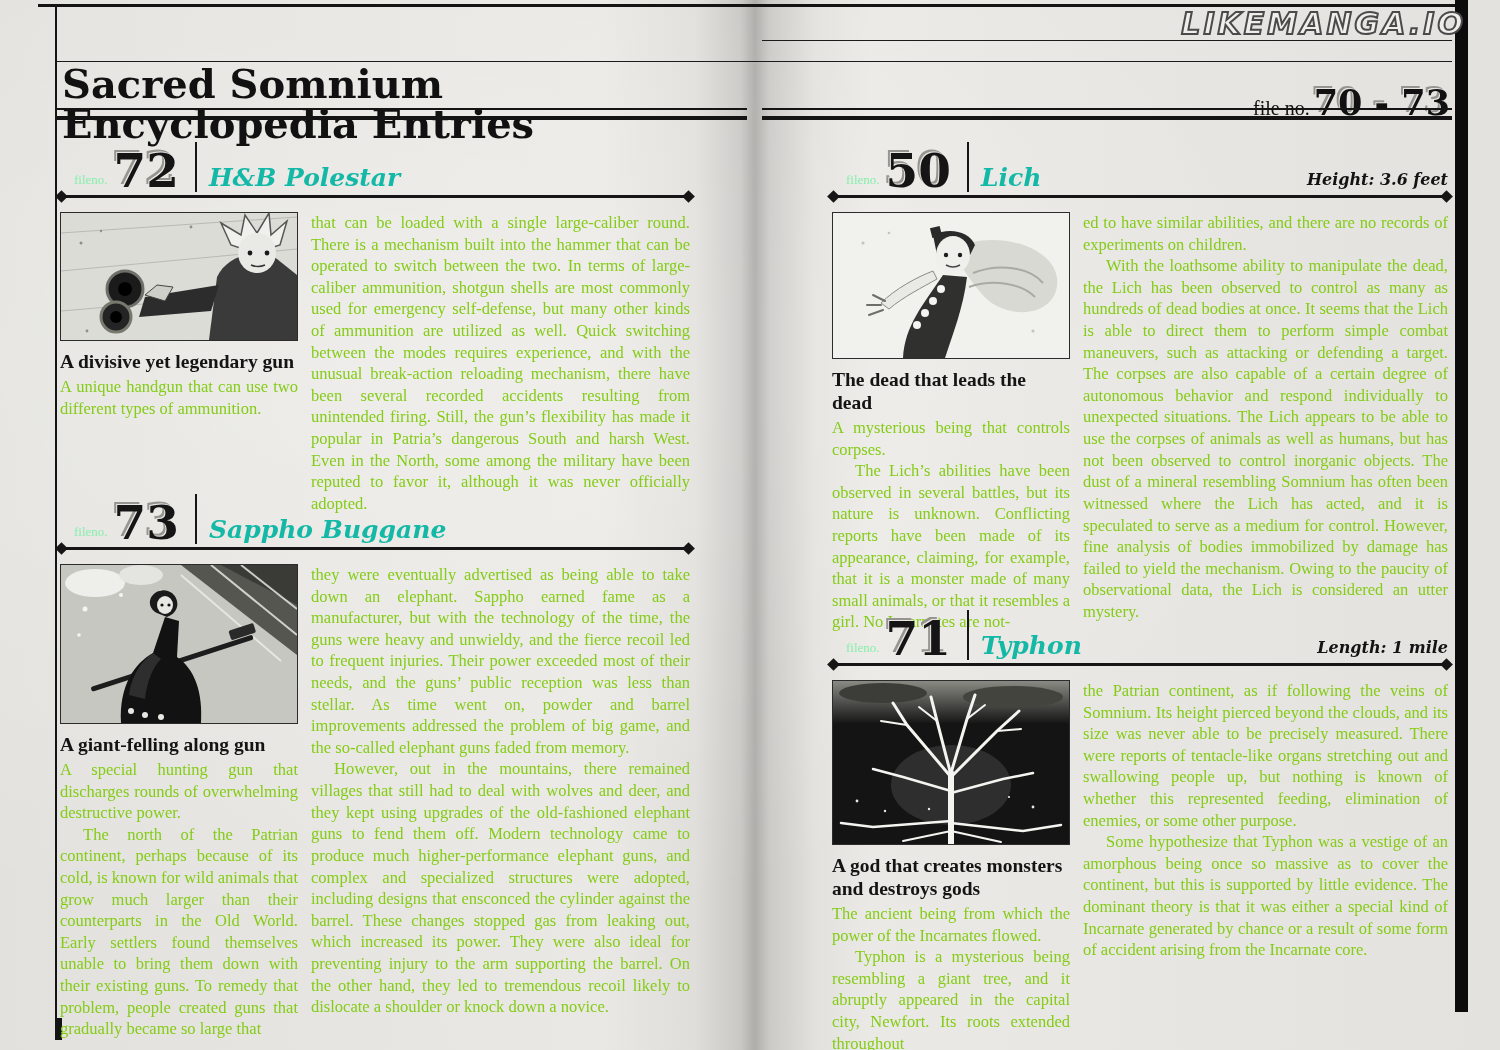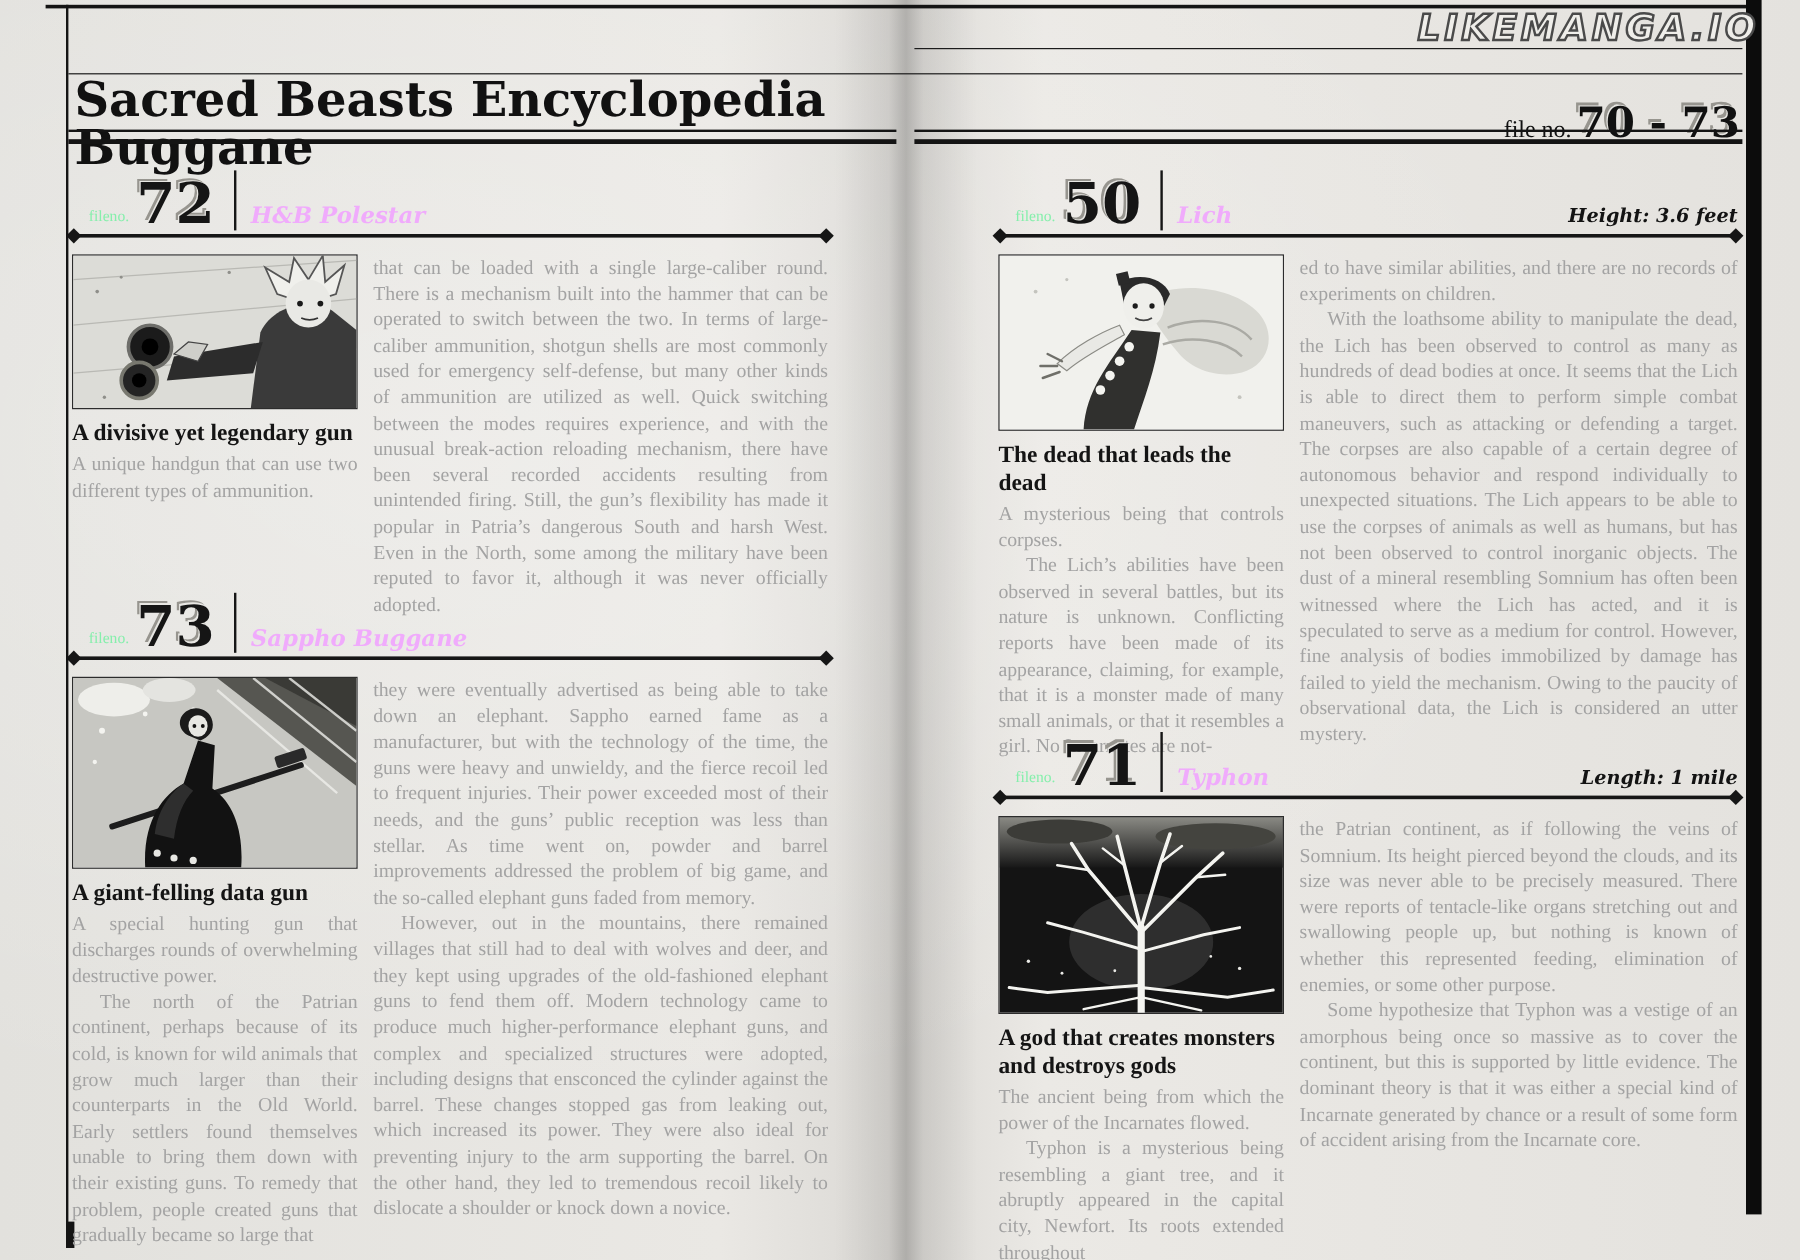--- a/index.html
+++ b/index.html
@@ -54,60 +54,60 @@
     display:flex;flex-direction:row;font-size:13px;line-height:1.1;
     margin:0 6px 5px 14px;color:#86efac;
   }
   .file-number{
     font-family:"DejaVu Serif",serif;font-weight:bold;font-size:47px;line-height:0.92;
     color:#151515;text-shadow:-1px -1px 0 #e8e7e3,-3px -3px 0 #97958f;text-align:center;
   }
   .header-divider{width:2px;height:50px;background:#161616;margin:0 12px 0 16px;}
   .entry-title{
     margin:0 0 1px 0;font-family:"DejaVu Serif",serif;font-style:italic;font-weight:bold;
-    font-size:19px;line-height:1.05;color:#f0abfc;
+    font-size:25px;line-height:1.05;color:#14b8a6;
   }
   .entry-stat{
     margin-left:auto;margin-bottom:3px;font-family:"DejaVu Serif",serif;
     font-style:italic;font-weight:bold;font-size:16px;color:#131313;
   }
   .entry-rule{position:relative;height:3px;background:#161616;margin-top:3px;}
   .dmd{position:absolute;top:-3px;width:9px;height:9px;background:#161616;transform:rotate(45deg);}
   .dmd.l{left:-3px}.dmd.r{right:-3px}
 
   .entry-body{display:flex;margin-top:14px;}
   .col1{width:238px;flex:0 0 238px;}
   .col2{flex:1;margin-left:13px;}
   .illus{margin:0 0 8px 0;padding:0;border:1px solid #2c2c2c;line-height:0;background:#ddd;}
   .illus svg{display:block;}
   .entry-heading{
     margin:9px 0 3px 0;font-size:19.5px;font-weight:bold;line-height:1.18;color:#141414;
     font-family:"Liberation Serif",serif;
   }
   .col p{
-    margin:0;font-size:16.5px;line-height:1.31;text-align:justify;color:#a3a3a3;
+    margin:0;font-size:16.5px;line-height:1.31;text-align:justify;color:#84cc16;
   }
   .col p + p{text-indent:1.4em;}
 </style>
 </head>
 <body>
 
 <div class="paper"></div>
 <div class="gutter"></div>
 <div class="frame-top"></div>
 <div class="frame-left"></div>
 <div class="frame-right"></div>
 <div class="corner-mark"></div>
 
 <div class="watermark">LIKEMANGA.IO</div>
 
 <div class="rule-thin" style="left:762px;top:40px;width:690px;"></div>
 <div class="rule-thin" style="left:57px;top:61px;width:1395px;"></div>
 
-<h1 class="spread-title">Sacred Beasts Encyclopedia Buggane</h1>
+<h1 class="spread-title">Sacred Somnium Encyclopedia Entries</h1>
 <div class="fileno-range">
   <span class="lbl">file no.</span>
   <span class="num">70 - 73</span>
 </div>
 <div class="double-rule" style="left:57px;top:108px;width:690px;"></div>
 <div class="double-rule" style="left:762px;top:108px;width:690px;"></div>
 
 <section class="entry" style="left:60px;top:142px;width:630px;">
   <header class="entry-header">
     <div class="file-label">
@@ -203,21 +203,21 @@
             <circle cx="108" cy="40" r="1.6" fill="#111"></circle>
           <path d="M60,158 C58,120 74,98 92,88 L104,52 L118,56 L116,92 C134,104 142,128 140,158 Z" fill="#121212"></path>
           <path d="M92,88 C80,96 70,112 68,130 L84,134 C86,116 92,102 100,94 Z" fill="#2e2e2e"></path>
           <g fill="#e7e7e3">
               <circle cx="70" cy="146" r="3"></circle>
               <circle cx="84" cy="150" r="3"></circle>
               <circle cx="100" cy="152" r="3"></circle>
             </g>
         </svg>
       </figure>
-      <h4 class="entry-heading">A giant-felling data gun</h4>
+      <h4 class="entry-heading">A giant-felling along gun</h4>
       <p>A special hunting gun that discharges rounds of overwhelming destructive power.</p>
       <p>The north of the Patrian continent, perhaps because of its cold, is known for wild animals that grow much larger than their counterparts in the Old World. Early settlers found themselves unable to bring them down with their existing guns. To remedy that problem, people created guns that gradually became so large that</p>
     </div>
     <div class="col col2">
       <p>they were eventually advertised as being able to take down an elephant. Sappho earned fame as a manufacturer, but with the technology of the time, the guns were heavy and unwieldy, and the fierce recoil led to frequent injuries. Their power exceeded most of their needs, and the guns’ public reception was less than stellar. As time went on, powder and barrel improvements addressed the problem of big game, and the so-called elephant guns faded from memory.</p>
       <p>However, out in the mountains, there remained villages that still had to deal with wolves and deer, and they kept using upgrades of the old-fashioned elephant guns to fend them off. Modern technology came to produce much higher-performance elephant guns, and complex and specialized structures were adopted, including designs that ensconced the cylinder against the barrel. These changes stopped gas from leaking out, which increased its power. They were also ideal for preventing injury to the arm supporting the barrel. On the other hand, they led to tremendous recoil likely to dislocate a shoulder or knock down a novice.</p>
     </div>
   </div>
 </section>
 

